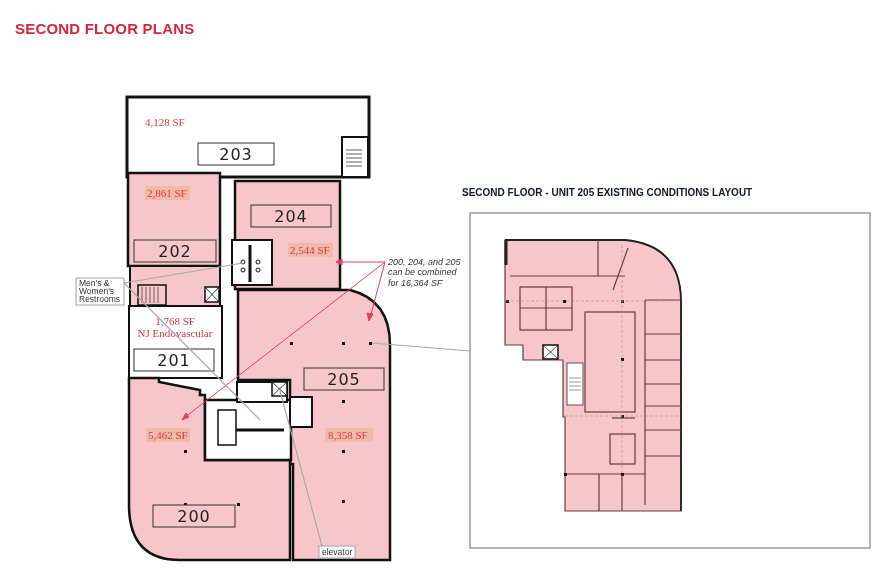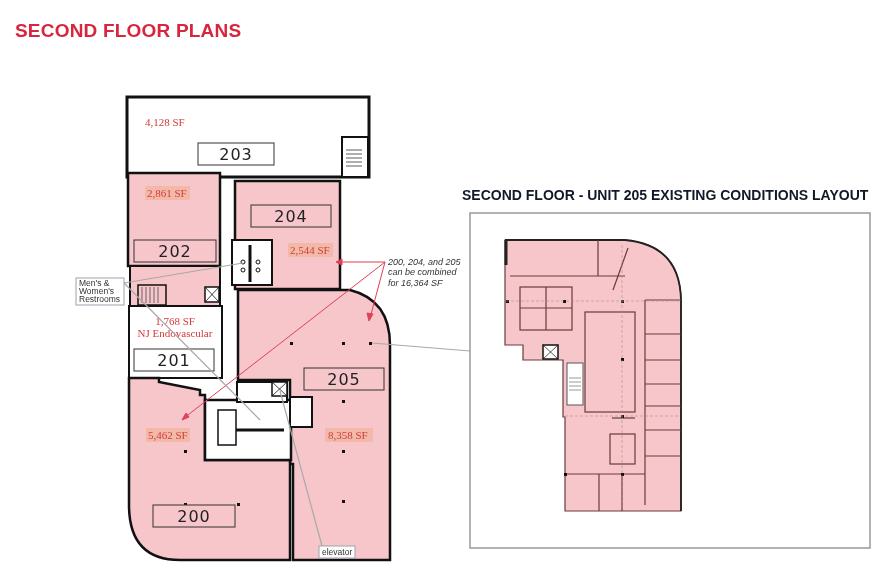--- a/index.html
+++ b/index.html
@@ -1,18 +1,18 @@
 <!DOCTYPE html>
 <html><head>
 <meta charset="utf-8">
 <style>
   html,body{margin:0;padding:0;background:#ffffff;}
   body{width:882px;height:588px;position:relative;overflow:hidden;font-family:"Liberation Sans",sans-serif;}
-  .page-title{position:absolute;left:15px;top:20px;font-size:19px;font-weight:bold;letter-spacing:0.2px;}
-  .right-title{position:absolute;left:462px;top:187px;font-size:14px;font-weight:bold;color:#111827;text-align:right;}
+  .page-title{position:absolute;left:15px;top:20px;font-size:15px;font-weight:bold;letter-spacing:0.2px;}
+  .right-title{position:absolute;left:462px;top:187px;font-size:10px;font-weight:bold;color:#111827;text-align:right;}
   svg{position:absolute;left:0;top:0;}
   .sf{font-family:"Liberation Serif",serif;font-size:11px;}
   .unit{font-family:"DejaVu Sans",sans-serif;font-size:16px;letter-spacing:1px;}
   .callout{font-family:"Liberation Sans",sans-serif;font-size:9px;font-style:italic;}
   .label-box{font-family:"Liberation Sans",sans-serif;font-size:8.5px;}
 </style>
 </head>
 <body>
 
 <div class="page-title" style="color:#d7263d">SECOND FLOOR PLANS</div>

